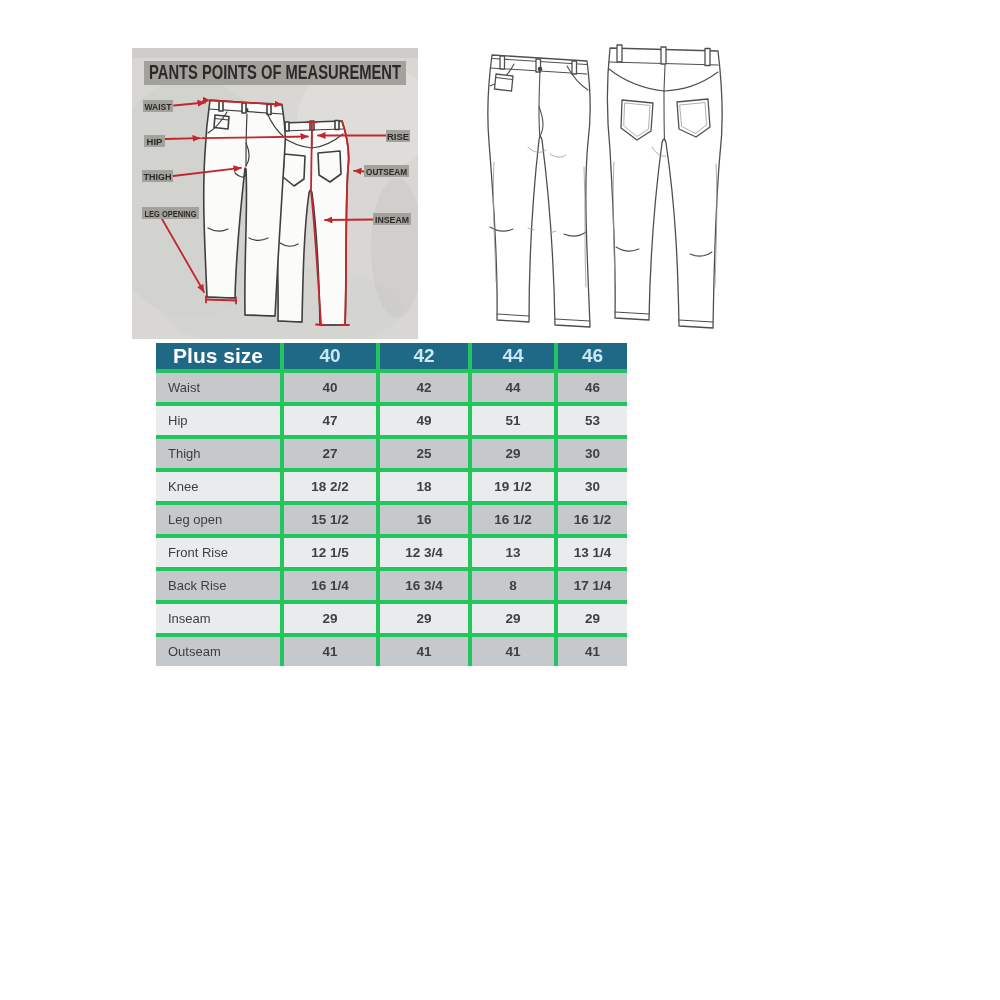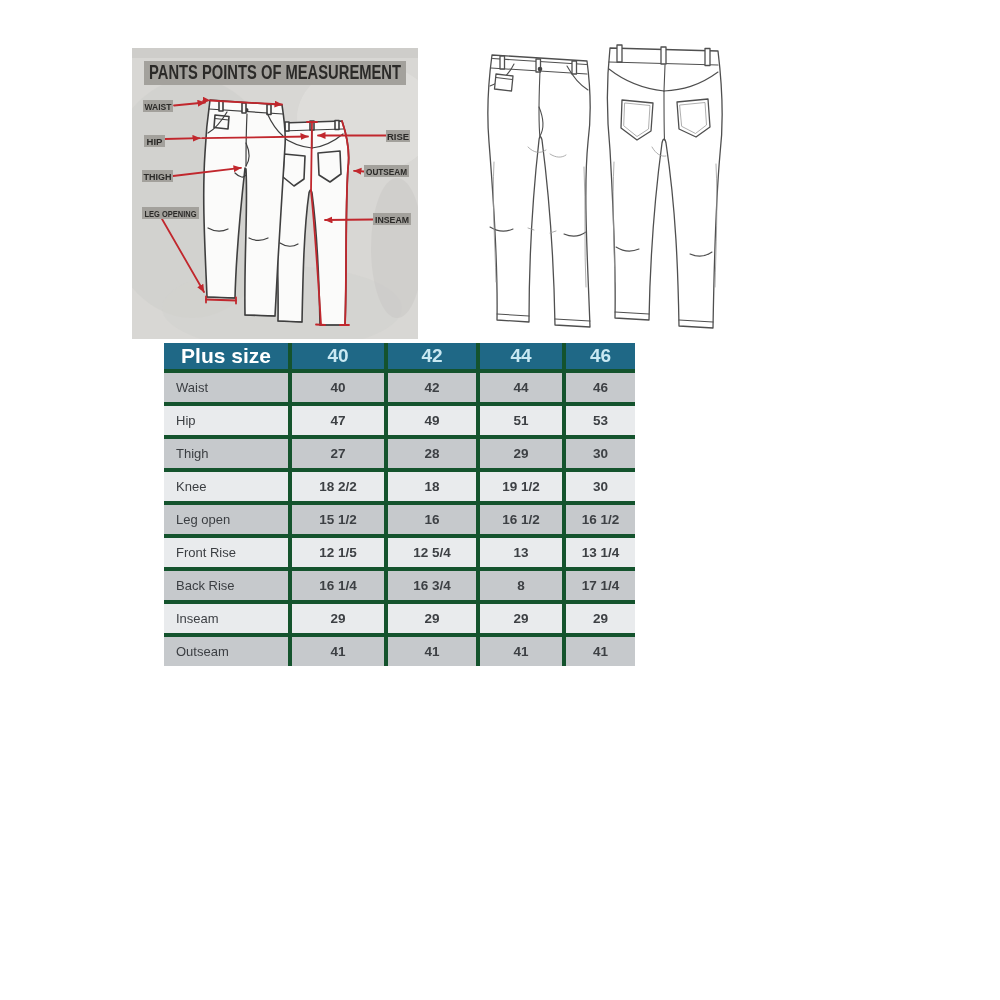--- a/index.html
+++ b/index.html
@@ -10,26 +10,26 @@
   
   #diagram{position:absolute;left:132px;top:48px;width:286px;height:377px;}
   #diagram svg{display:block;}
 
   
   #flats{position:absolute;left:476px;top:42px;width:250px;height:293px;}
   #flats svg{display:block;}
 
   
   #size-table{
-    position:absolute;left:164px;top:343px;
+    position:absolute;left:156px;top:343px;
     display:grid;
     grid-template-columns:124px 92px 88px 82px 69px;
     grid-template-rows:26px repeat(9,29px);
     gap:4px;
-    background:#14532d;
+    background:#22c55e;
   }
   #size-table .tr{display:contents;}
   .cell{display:flex;align-items:center;justify-content:center;}
   .cell.th{background:#1f6886;color:#c9e8f2;font-weight:bold;font-size:19px;}
   .cell.th-main{background:#1f6886;color:#ffffff;font-weight:bold;font-size:21px;}
   .cell.lbl{justify-content:flex-start;padding-left:12px;font-size:13px;color:#3b3e42;}
   .cell.val{font-size:13.5px;font-weight:600;color:#3d4044;}
   .tr.dark .cell.lbl,.tr.dark .cell.val{background:#c6c9cc;}
   .tr.light .cell.lbl,.tr.light .cell.val{background:#e9ebed;}
 
@@ -217,21 +217,21 @@
     <div class="cell lbl">Hip</div>
     <div class="cell val">47</div>
     <div class="cell val">49</div>
     <div class="cell val">51</div>
     <div class="cell val">53</div>
   </div>
 
   <div class="tr dark">
     <div class="cell lbl">Thigh</div>
     <div class="cell val">27</div>
-    <div class="cell val">28</div>
+    <div class="cell val">25</div>
     <div class="cell val">29</div>
     <div class="cell val">30</div>
   </div>
 
   <div class="tr light">
     <div class="cell lbl">Knee</div>
     <div class="cell val">18 2/2</div>
     <div class="cell val">18</div>
     <div class="cell val">19 1/2</div>
     <div class="cell val">30</div>
@@ -241,21 +241,21 @@
     <div class="cell lbl">Leg open</div>
     <div class="cell val">15 1/2</div>
     <div class="cell val">16</div>
     <div class="cell val">16 1/2</div>
     <div class="cell val">16 1/2</div>
   </div>
 
   <div class="tr light">
     <div class="cell lbl">Front Rise</div>
     <div class="cell val">12 1/5</div>
-    <div class="cell val">12 5/4</div>
+    <div class="cell val">12 3/4</div>
     <div class="cell val">13</div>
     <div class="cell val">13 1/4</div>
   </div>
 
   <div class="tr dark">
     <div class="cell lbl">Back Rise</div>
     <div class="cell val">16 1/4</div>
     <div class="cell val">16 3/4</div>
     <div class="cell val">8</div>
     <div class="cell val">17 1/4</div>

